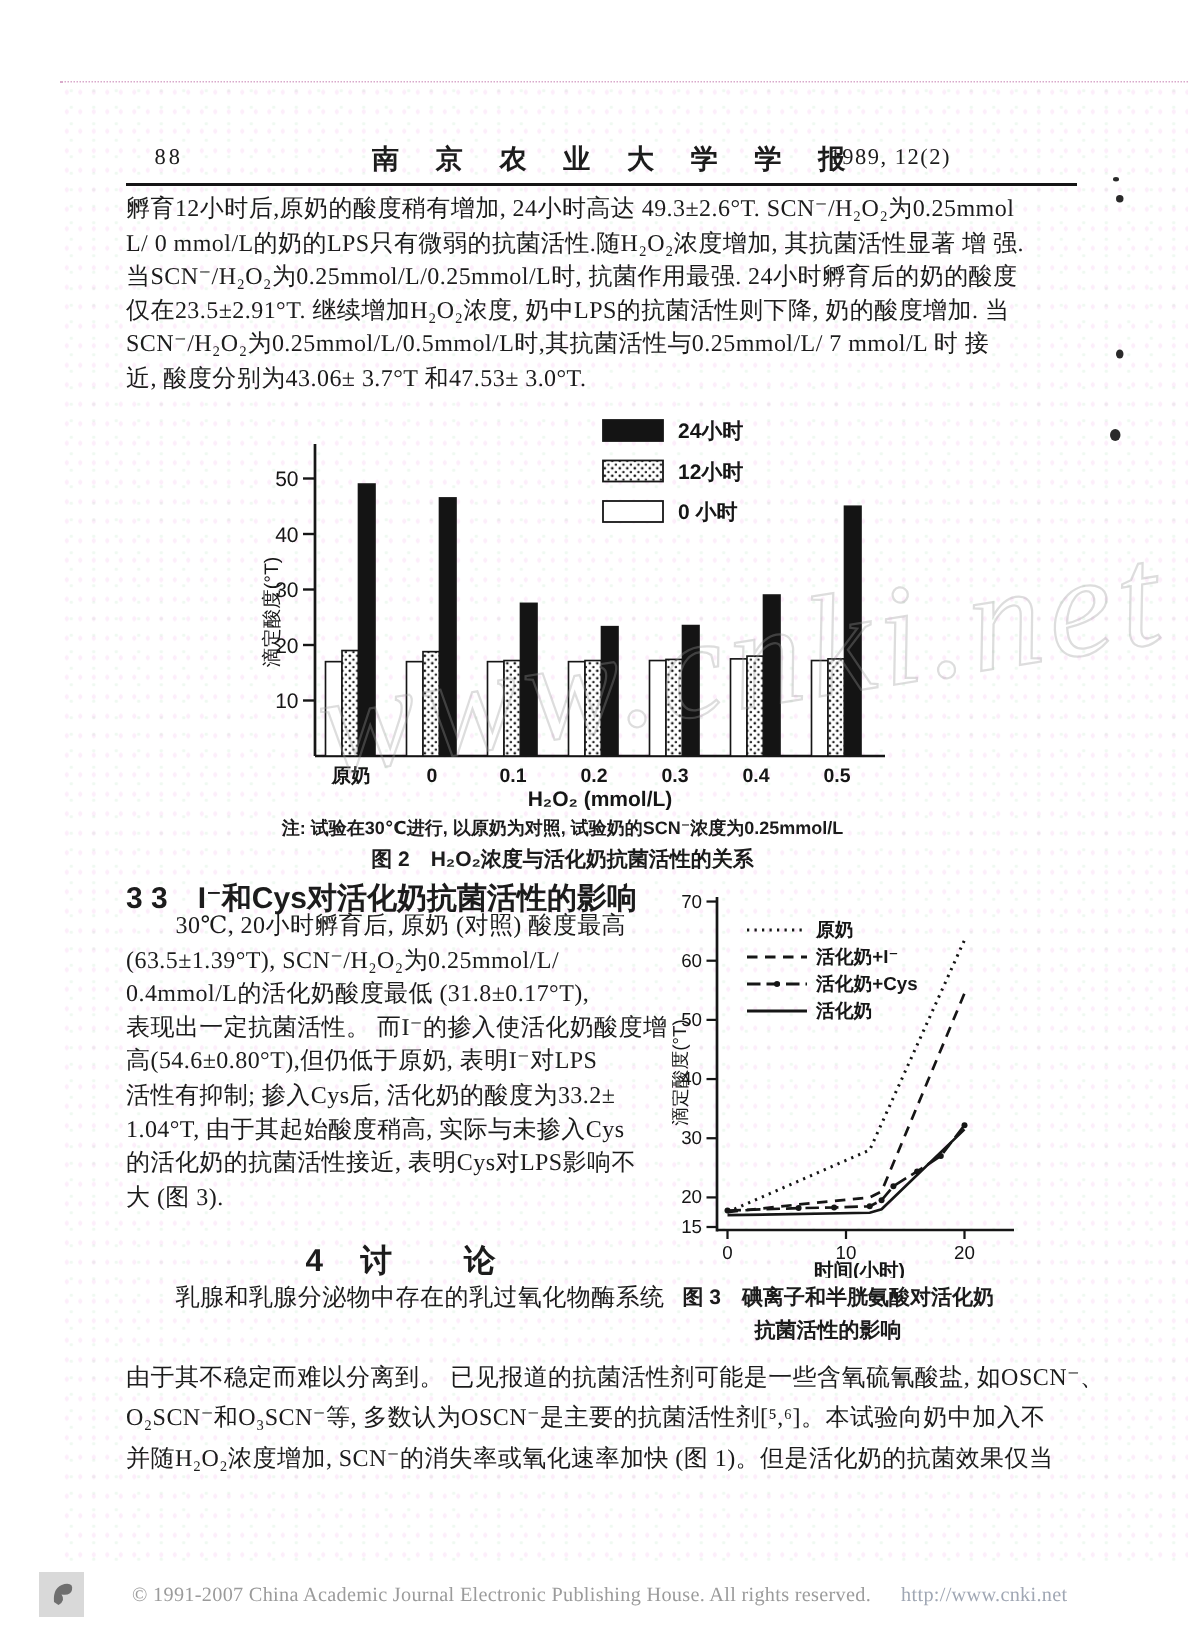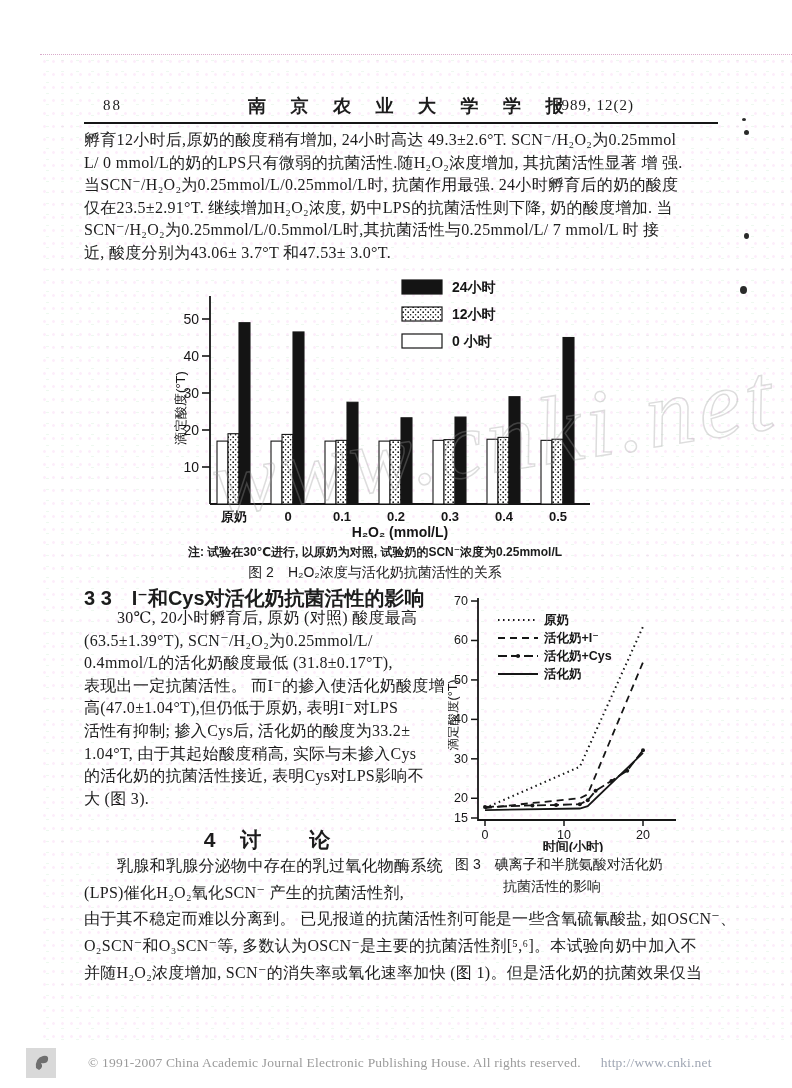--- a/index.html
+++ b/index.html
@@ -15,21 +15,21 @@
   .abs{position:absolute;}
   .hdr-num{font-size:15px;letter-spacing:2px;}
   .hdr-title{font-size:18px;font-weight:bold;letter-spacing:10px;}
   .hdr-issue{font-size:15px;letter-spacing:1px;}
   .rule{height:2px;background:#151515;}
   .bodyline{font-size:16px;line-height:22.6px;white-space:nowrap;letter-spacing:0.3px;}
   .lh27{line-height:27px;}
   .indent{padding-left:33px;}
   .h-bold{font-family:"Liberation Sans","DejaVu Sans",sans-serif;font-weight:bold;}
   .note-line{font-size:12px;font-weight:bold;font-family:"Liberation Sans","DejaVu Sans",sans-serif;}
-  .cap{font-size:14px;font-weight:normal;font-family:"Liberation Sans","DejaVu Sans",sans-serif;}
+  .cap{font-size:14px;font-weight:bold;font-family:"Liberation Sans","DejaVu Sans",sans-serif;}
   .sec33{font-size:20px;}
   .sec4{font-size:21px;text-align:center;letter-spacing:2px;}
   .center{text-align:center;}
   .watermark{font-size:96px;font-style:italic;font-family:"Liberation Serif",serif;
      color:transparent;-webkit-text-stroke:1.5px rgba(155,155,155,0.45);
      letter-spacing:5px;transform:rotate(-9deg);pointer-events:none;opacity:.75;}
   .footer-text{font-size:13.5px;color:#9b9b9b;letter-spacing:0.2px;}
   .footer-url{color:#a0a7b4;text-decoration:none;margin-left:20px;}
   .speck{position:absolute;background:#2a2a2a;border-radius:50%;}
   svg text{font-family:"Liberation Sans","DejaVu Sans",sans-serif;}
@@ -116,21 +116,21 @@
     <div class="note-line">注: 试验在30℃进行, 以原奶为对照, 试验奶的SCN⁻浓度为0.25mmol/L</div>
     <div class="cap" style="margin-top:3px;">图 2　H₂O₂浓度与活化奶抗菌活性的关系</div>
   </div>
 
   <div class="abs h-bold sec33" style="left:84px;top:585px;">3 3　I⁻和Cys对活化奶抗菌活性的影响</div>
   <div class="abs" style="left:84px;top:607px;width:372px;">
     <div class="bodyline indent">30℃, 20小时孵育后, 原奶 (对照) 酸度最高</div>
     <div class="bodyline">(63.5±1.39°T), SCN⁻/H₂O₂为0.25mmol/L/</div>
     <div class="bodyline">0.4mmol/L的活化奶酸度最低 (31.8±0.17°T),</div>
     <div class="bodyline">表现出一定抗菌活性。 而I⁻的掺入使活化奶酸度增</div>
-    <div class="bodyline">高(47.0±1.04°T),但仍低于原奶, 表明I⁻对LPS</div>
+    <div class="bodyline">高(54.6±0.80°T),但仍低于原奶, 表明I⁻对LPS</div>
     <div class="bodyline">活性有抑制; 掺入Cys后, 活化奶的酸度为33.2±</div>
     <div class="bodyline">1.04°T, 由于其起始酸度稍高, 实际与未掺入Cys</div>
     <div class="bodyline">的活化奶的抗菌活性接近, 表明Cys对LPS影响不</div>
     <div class="bodyline">大 (图 3).</div>
   </div>
 
   <div class="abs" style="left:448px;top:590px;" id="fig3"><svg width="276" height="262" viewBox="0 0 276 262">
         <line x1="30" y1="8" x2="30" y2="231" stroke="#161616" stroke-width="1.8"></line>
         <line x1="30" y1="230" x2="228" y2="230" stroke="#161616" stroke-width="1.8"></line>
         <line x1="23" y1="228" x2="30" y2="228" stroke="#161616" stroke-width="1.5"></line>
@@ -179,21 +179,20 @@
         <text x="96" y="88" font-size="12.5" font-weight="bold" fill="#161616">活化奶</text>
       </svg></div>
   <div class="abs" style="left:455px;top:856px;">
     <div class="cap">图 3　碘离子和半胱氨酸对活化奶</div>
     <div class="cap" style="padding-left:48px;margin-top:4px;">抗菌活性的影响</div>
   </div>
 
   <div class="abs h-bold sec4" style="left:84px;top:826px;width:368px;">4　讨　　论</div>
   <div class="abs" style="left:84px;top:852px;width:372px;">
     <div class="bodyline lh27 indent">乳腺和乳腺分泌物中存在的乳过氧化物酶系统</div>
-    <div class="bodyline lh27">(LPS)催化H₂O₂氧化SCN⁻ 产生的抗菌活性剂,</div>
   </div>
   <div class="abs" style="left:84px;top:905px;width:640px;">
     <div class="bodyline lh27">由于其不稳定而难以分离到。 已见报道的抗菌活性剂可能是一些含氧硫氰酸盐, 如OSCN⁻、</div>
     <div class="bodyline lh27">O₂SCN⁻和O₃SCN⁻等, 多数认为OSCN⁻是主要的抗菌活性剂[⁵,⁶]。本试验向奶中加入不</div>
     <div class="bodyline lh27">并随H₂O₂浓度增加, SCN⁻的消失率或氧化速率加快 (图 1)。但是活化奶的抗菌效果仅当</div>
   </div>
 
   <div class="abs watermark" style="left:210px;top:388px;width:520px;">www.cnki.net</div>
 
   <div class="speck" style="left:742px;top:118px;width:4px;height:3px;"></div>

